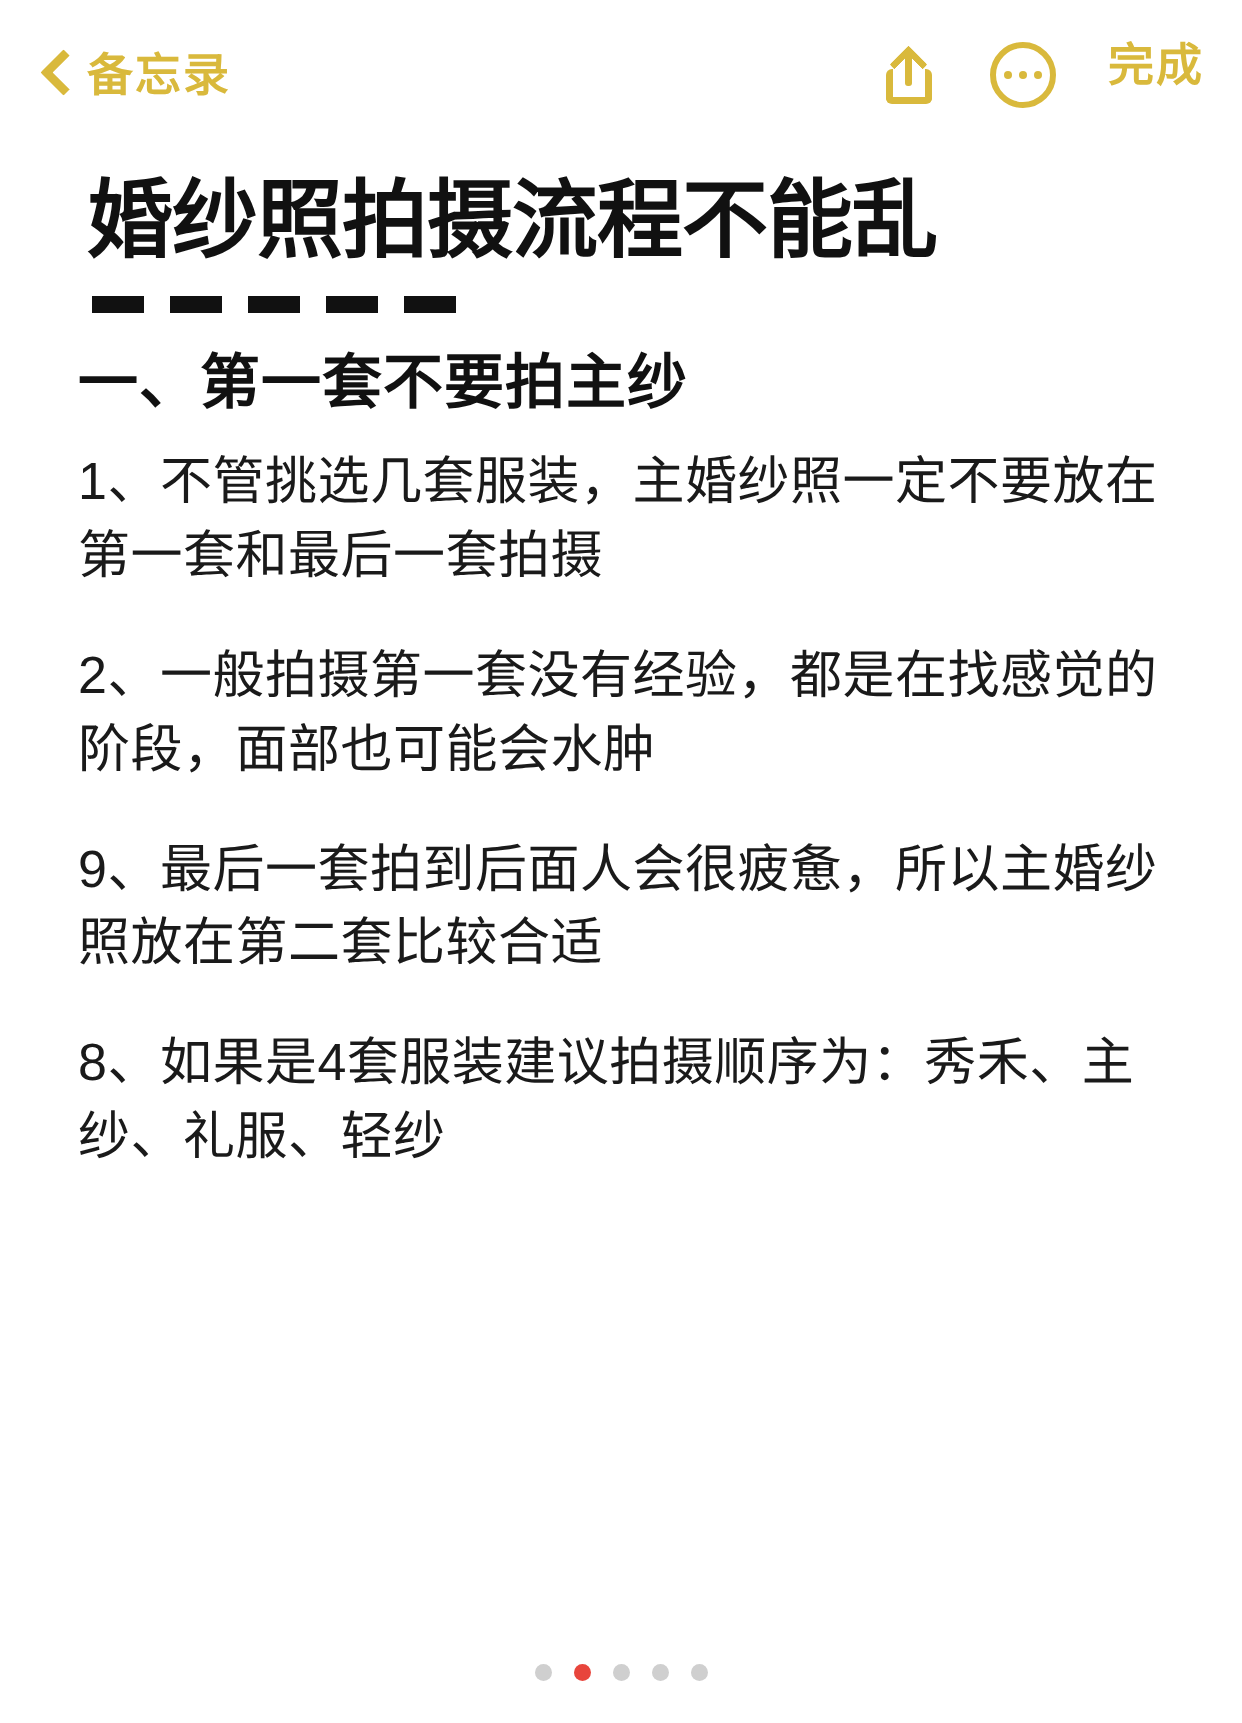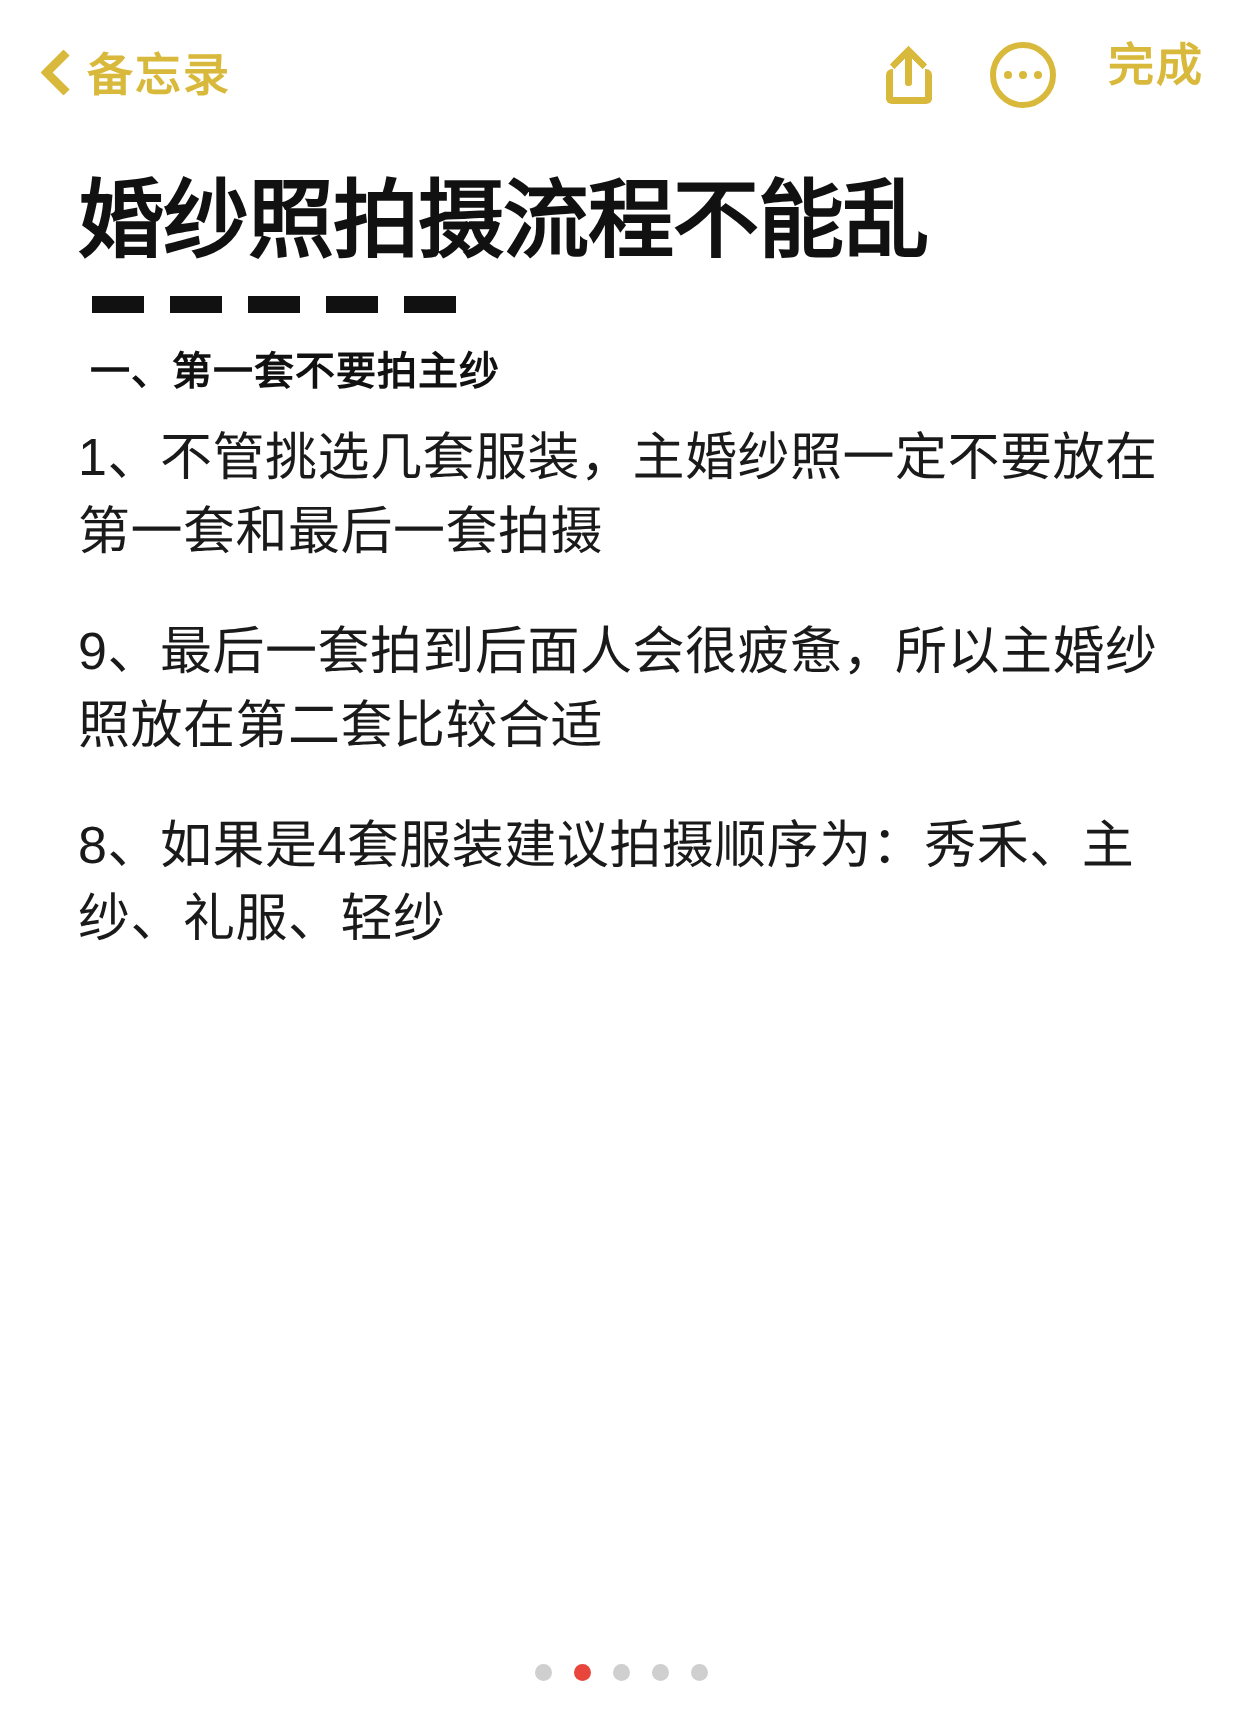--- a/index.html
+++ b/index.html
@@ -131,39 +131,39 @@
   .note {
     padding: 0 78px;
     box-sizing: border-box;
   }
   .note-title {
     font-size: 86px;
     font-weight: 900;
     letter-spacing: -1px;
     line-height: 1.12;
     color: #111;
-    margin: 22px 0 0 0;
+    margin: 22px 0 0 9px;
     white-space: nowrap;
   }
   .dash-row {
     display: flex;
     gap: 26px;
     margin: 28px 0 10px 14px;
   }
   .dash-row span {
     display: block;
     width: 52px;
     height: 17px;
     background: #111;
   }
   .section-head {
-    font-size: 40px;
+    font-size: 60px;
     font-weight: 900;
     color: #111;
-    margin: 34px 0 26px 12px;
+    margin: 34px 0 26px 0;
     letter-spacing: 1px;
     line-height: 1.2;
   }
   .para {
     font-size: 52px;
     line-height: 1.42;
     color: #1a1a1a;
     margin: 0 0 46px 0;
     letter-spacing: 0.5px;
   }
@@ -224,20 +224,21 @@
     <span></span>
     <span></span>
     <span></span>
     <span></span>
     <span></span>
   </div>
 
   <h2 class="section-head">一、第一套不要拍主纱</h2>
 
   <p class="para">1、不管挑选几套服装，主婚纱照一定不要放在第一套和最后一套拍摄</p>
+  <p class="para">2、一般拍摄第一套没有经验，都是在找感觉的阶段，面部也可能会水肿</p>
   <p class="para">9、最后一套拍到后面人会很疲惫，所以主婚纱照放在第二套比较合适</p>
   <p class="para">8、如果是4套服装建议拍摄顺序为：秀禾、主纱、礼服、轻纱</p>
 </div>
 
 <div class="page-dots">
   <i></i>
   <i class="active"></i>
   <i></i>
   <i></i>
   <i></i>

